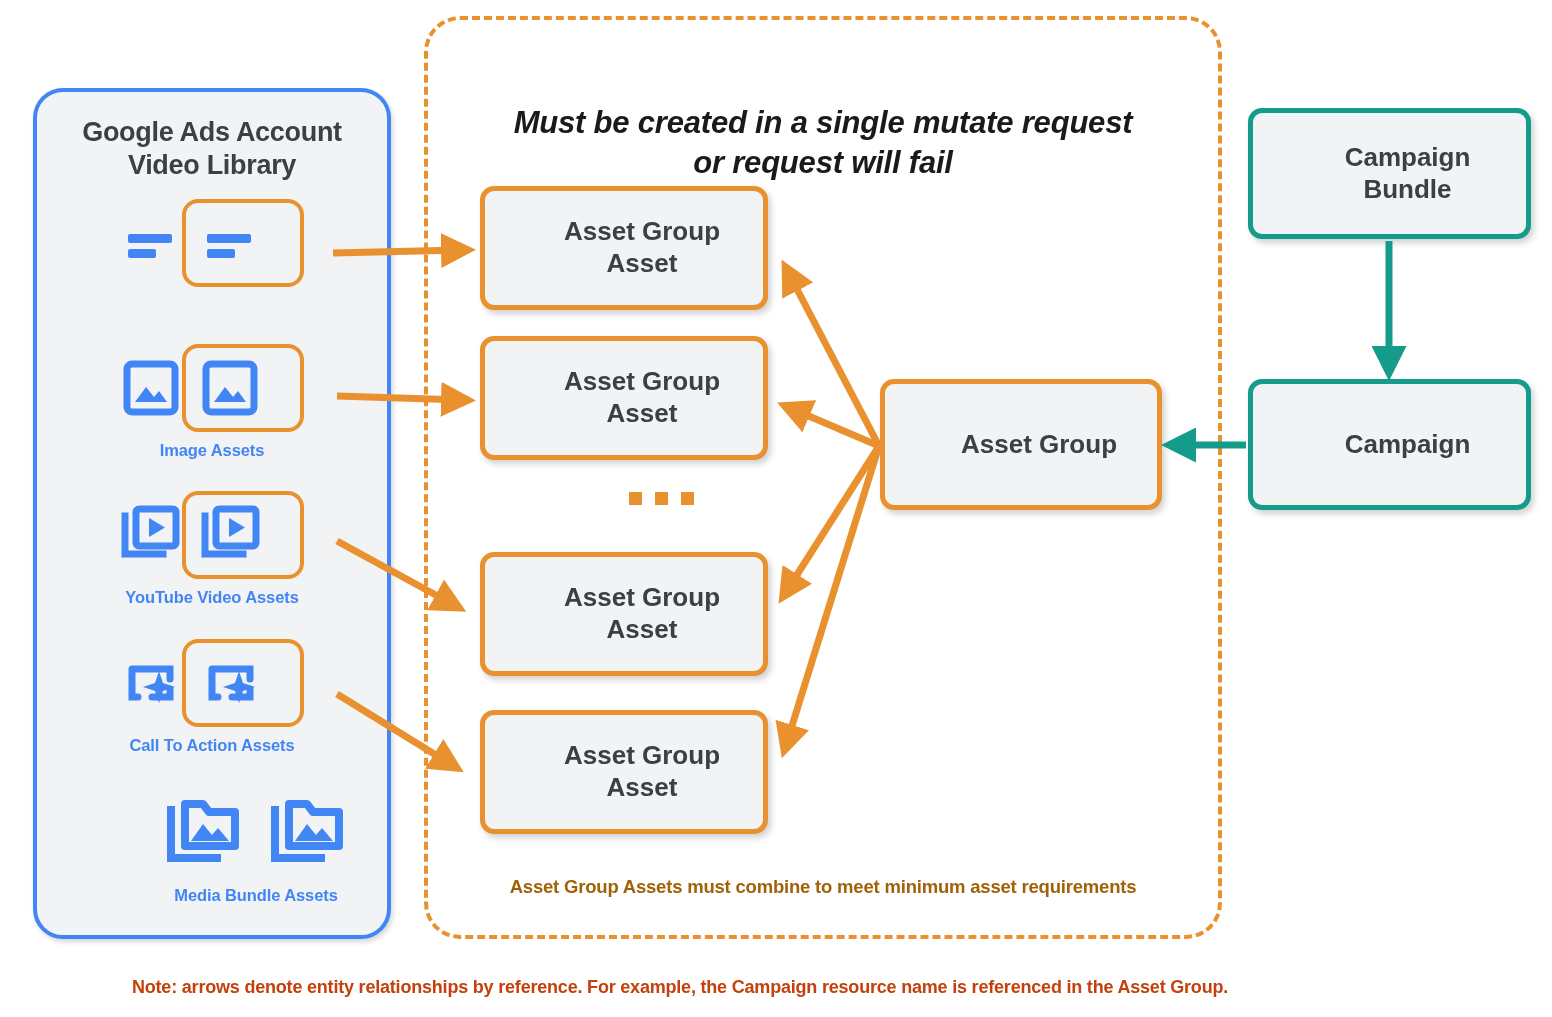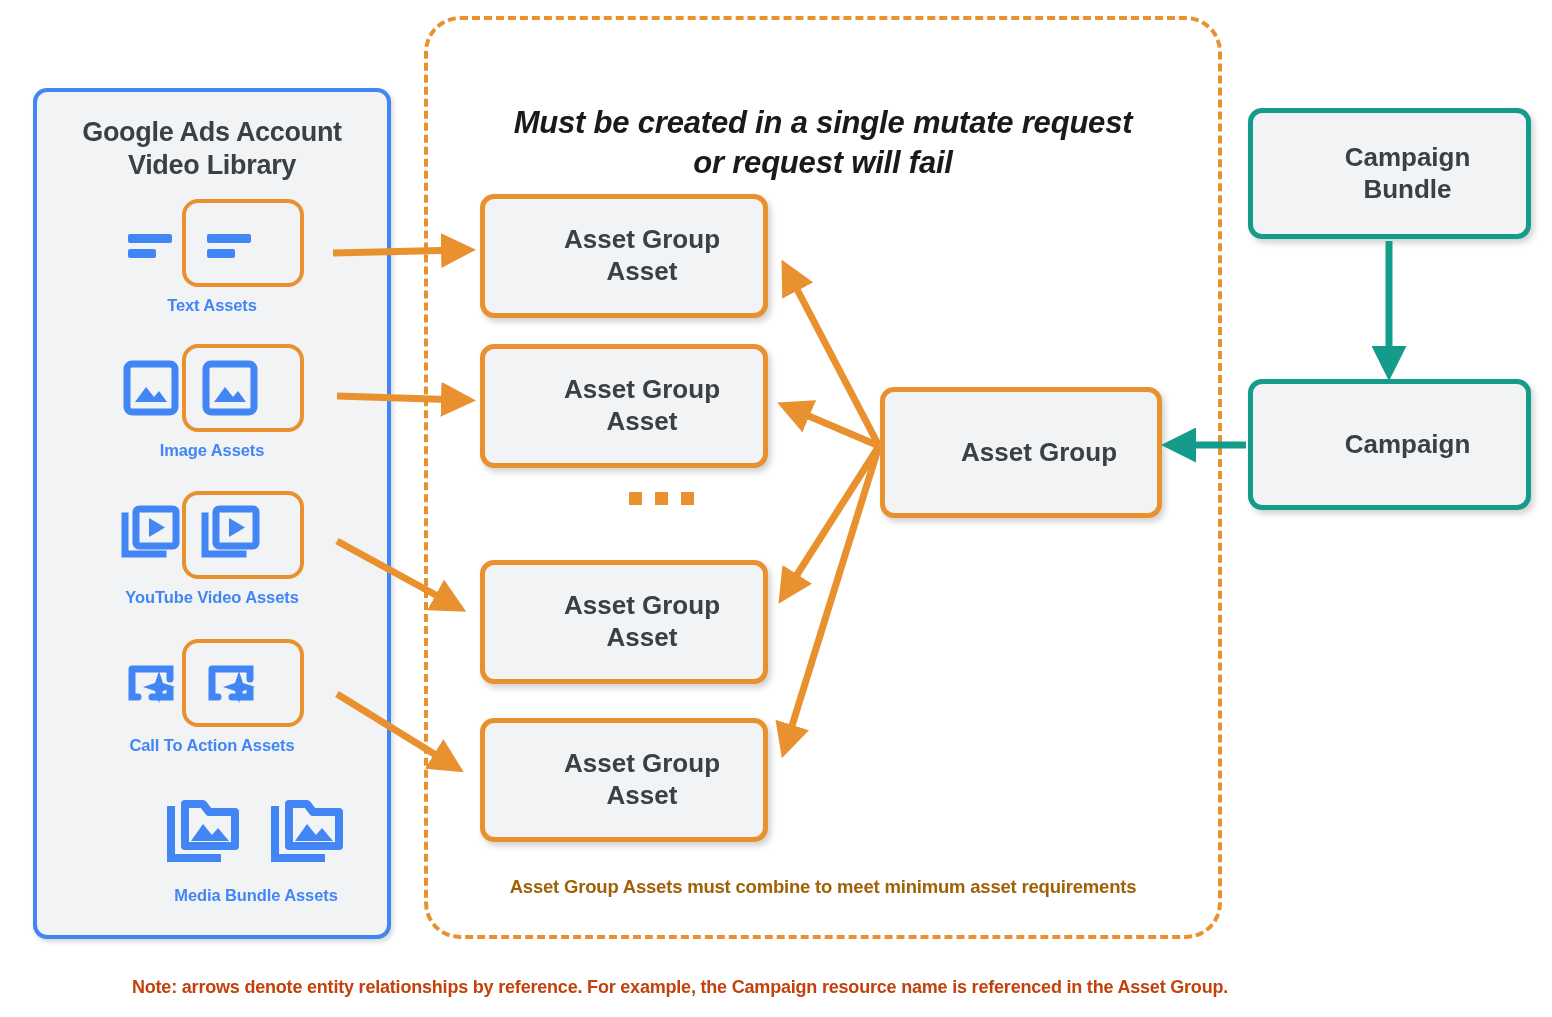--- a/index.html
+++ b/index.html
@@ -9,21 +9,21 @@
     -webkit-font-smoothing:antialiased;
   }
   #stage{position:absolute;left:0;top:0;width:1552px;height:1017px;}
 
   
   #arrows{position:absolute;left:0;top:0;width:1552px;height:1017px;pointer-events:none;z-index:5;}
 
   
   .library{
     position:absolute;left:33px;top:88px;width:358px;height:851px;
-    border:4px solid #4285f4;border-radius:14px;background:#f1f3f4;
+    border:4px solid #4285f4;border-radius:30px;background:#f1f3f4;
     box-sizing:border-box;z-index:2;
     box-shadow:2px 3px 5px rgba(0,0,0,0.16);
   }
   .library-title{
     position:absolute;left:0;top:24px;width:100%;text-align:center;
     font-size:27px;font-weight:bold;color:#3c4043;line-height:1.24;
     letter-spacing:-0.3px;
   }
   .asset-row{position:absolute;left:0;width:100%;}
   .asset-icons{
@@ -62,21 +62,21 @@
 
   
   .node{
     position:absolute;background:#f1f3f4;box-sizing:border-box;
     display:flex;align-items:center;justify-content:center;text-align:center;
     color:#3c4043;font-weight:bold;line-height:1.22;
     border-radius:14px;z-index:4;
     box-shadow:3px 4px 6px rgba(0,0,0,0.18);
     padding-left:36px;
   }
-  .node.orange{border:5px solid #e8912e;margin-top:8px;}
+  .node.orange{border:5px solid #e8912e;}
   .node.teal{border:5px solid #159b8a;}
 
   .aga{left:480px;width:288px;height:124px;font-size:26px;}
   .aga1{top:186px;}
   .aga2{top:336px;}
   .aga3{top:552px;}
   .aga4{top:710px;}
 
   .asset-group{left:880px;top:379px;width:282px;height:131px;font-size:26px;}
   .campaign-budget{left:1248px;top:108px;width:283px;height:131px;font-size:26px;}
@@ -150,21 +150,20 @@
         </div>
         <div class="icon-hl wide">
           <div class="icon-plain" style="margin-right:26px;">
             <svg width="62" height="62" viewBox="0 0 62 62">
               <rect x="8" y="22" width="44" height="9" rx="2" fill="#4285f4"></rect>
               <rect x="8" y="37" width="28" height="9" rx="2" fill="#4285f4"></rect>
             </svg>
           </div>
         </div>
       </div>
-      <div class="asset-label">Text Assets</div>
     </div>
 
     <div class="asset-row" style="top:248px;">
       <div class="asset-icons">
         <div class="icon-plain">
           <svg width="58" height="58" viewBox="0 0 58 58">
             <rect x="5" y="5" width="48" height="48" rx="5" fill="none" stroke="#4285f4" stroke-width="7"></rect>
             <path d="M13,43 L24,28 L32,38 L37,32 L45,43 z" fill="#4285f4"></path>
           </svg>
         </div>

